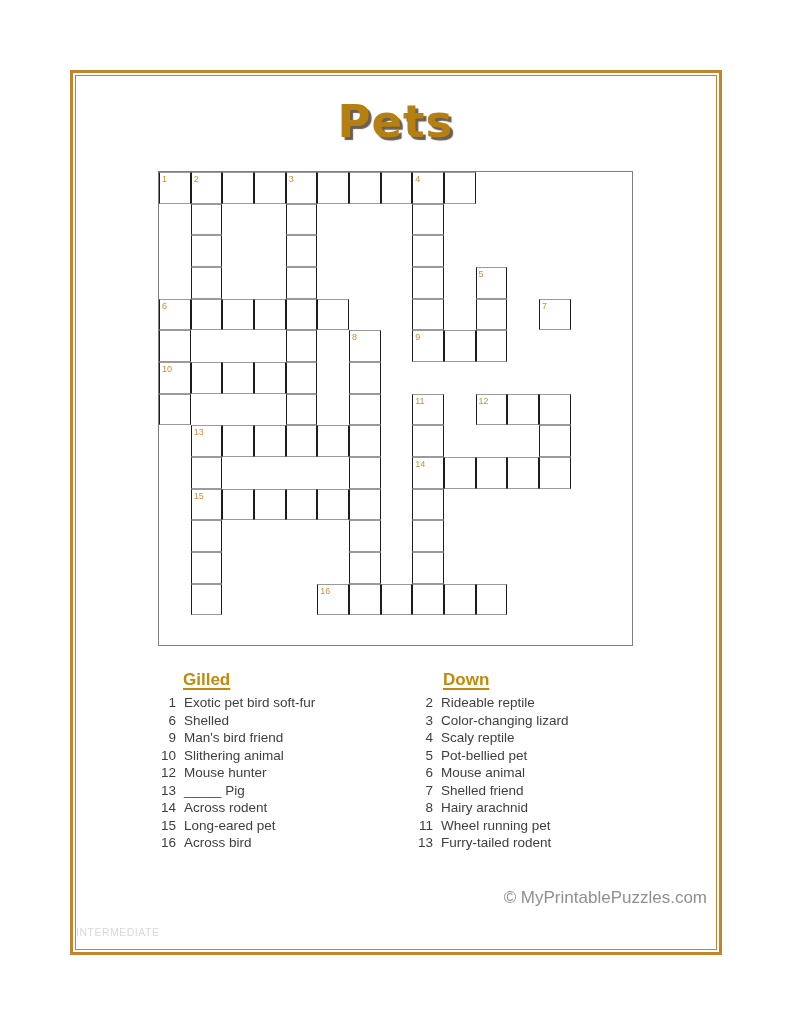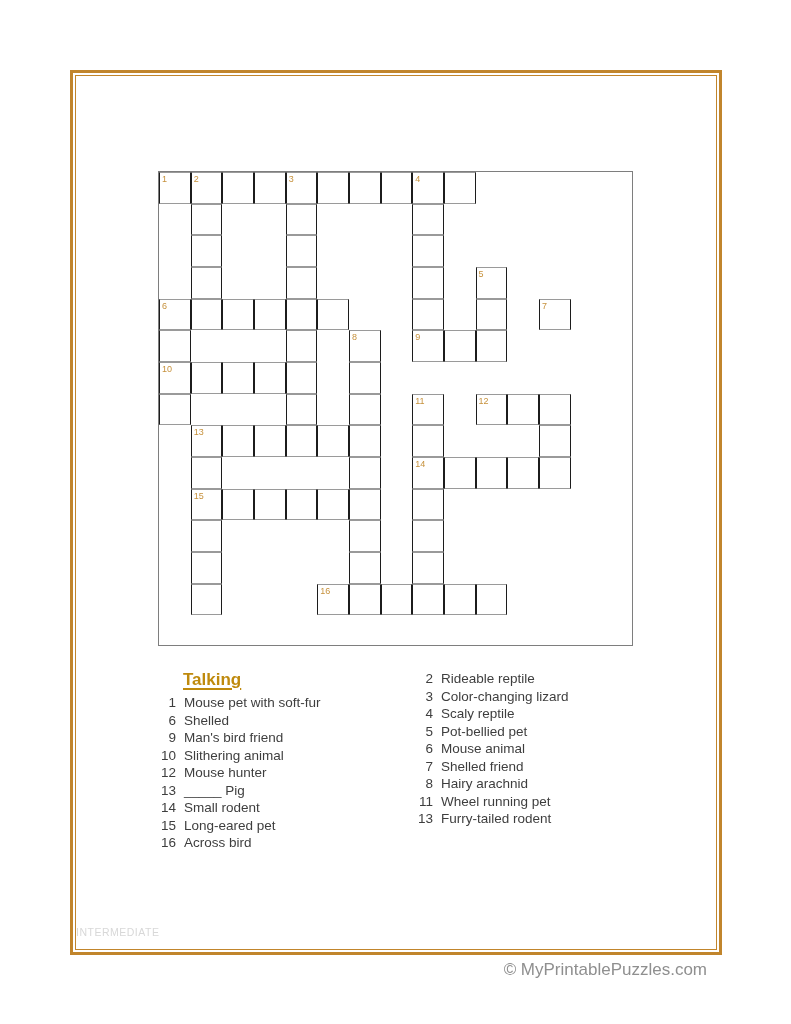--- a/index.html
+++ b/index.html
@@ -89,33 +89,34 @@
   
   .difficulty {
     position: absolute;
     left: 76px; top: 926px;
     font-size: 10.5px;
     letter-spacing: 0.5px;
     color: #d8d8d8;
   }
   .copyright {
     position: absolute;
-    right: 84px; top: 960px;
+    right: 84px; top: 888px;
     font-size: 17px;
     color: #8f8f8f;
   }
 </style>
 </head>
 <body>
 
 <div class="page">
   <div class="frame">
     <div class="frame-inner"></div>
   </div>
 
+  <h1 class="title">Pets</h1>
 
   <div class="grid">
       <div class="cell" style="left: 0px; top: 0px;">
         <span class="cell-num">1</span>
       </div>
       <div class="cell" style="left: 31.66px; top: 0px;">
         <span class="cell-num">2</span>
       </div>
       <div class="cell" style="left: 63.32px; top: 0px;"></div>
       <div class="cell" style="left: 94.98px; top: 0px;"></div>
@@ -222,25 +223,25 @@
         <span class="cell-num">16</span>
       </div>
       <div class="cell" style="left: 189.96px; top: 411.58px;"></div>
       <div class="cell" style="left: 221.62px; top: 411.58px;"></div>
       <div class="cell" style="left: 253.28px; top: 411.58px;"></div>
       <div class="cell" style="left: 284.94px; top: 411.58px;"></div>
       <div class="cell" style="left: 316.6px; top: 411.58px;"></div>
     </div>
 
   <div class="clue-block across">
-    <h2 class="clue-heading">Talking</h2>
+    <h2 class="clue-heading">Gilled</h2>
     <ol class="clue-list">
         <li class="clue">
           <span class="clue-num">1</span>
-          <span class="clue-text">Mouse pet with soft-fur</span>
+          <span class="clue-text">Exotic pet bird soft-fur</span>
         </li>
         <li class="clue">
           <span class="clue-num">6</span>
           <span class="clue-text">Shelled</span>
         </li>
         <li class="clue">
           <span class="clue-num">9</span>
           <span class="clue-text">Man's bird friend</span>
         </li>
         <li class="clue">
@@ -250,34 +251,35 @@
         <li class="clue">
           <span class="clue-num">12</span>
           <span class="clue-text">Mouse hunter</span>
         </li>
         <li class="clue">
           <span class="clue-num">13</span>
           <span class="clue-text">_____ Pig</span>
         </li>
         <li class="clue">
           <span class="clue-num">14</span>
-          <span class="clue-text">Small rodent</span>
+          <span class="clue-text">Across rodent</span>
         </li>
         <li class="clue">
           <span class="clue-num">15</span>
           <span class="clue-text">Long-eared pet</span>
         </li>
         <li class="clue">
           <span class="clue-num">16</span>
           <span class="clue-text">Across bird</span>
         </li>
       </ol>
   </div>
 
   <div class="clue-block down">
+    <h2 class="clue-heading">Down</h2>
     <ol class="clue-list">
         <li class="clue">
           <span class="clue-num">2</span>
           <span class="clue-text">Rideable reptile</span>
         </li>
         <li class="clue">
           <span class="clue-num">3</span>
           <span class="clue-text">Color-changing lizard</span>
         </li>
         <li class="clue">

